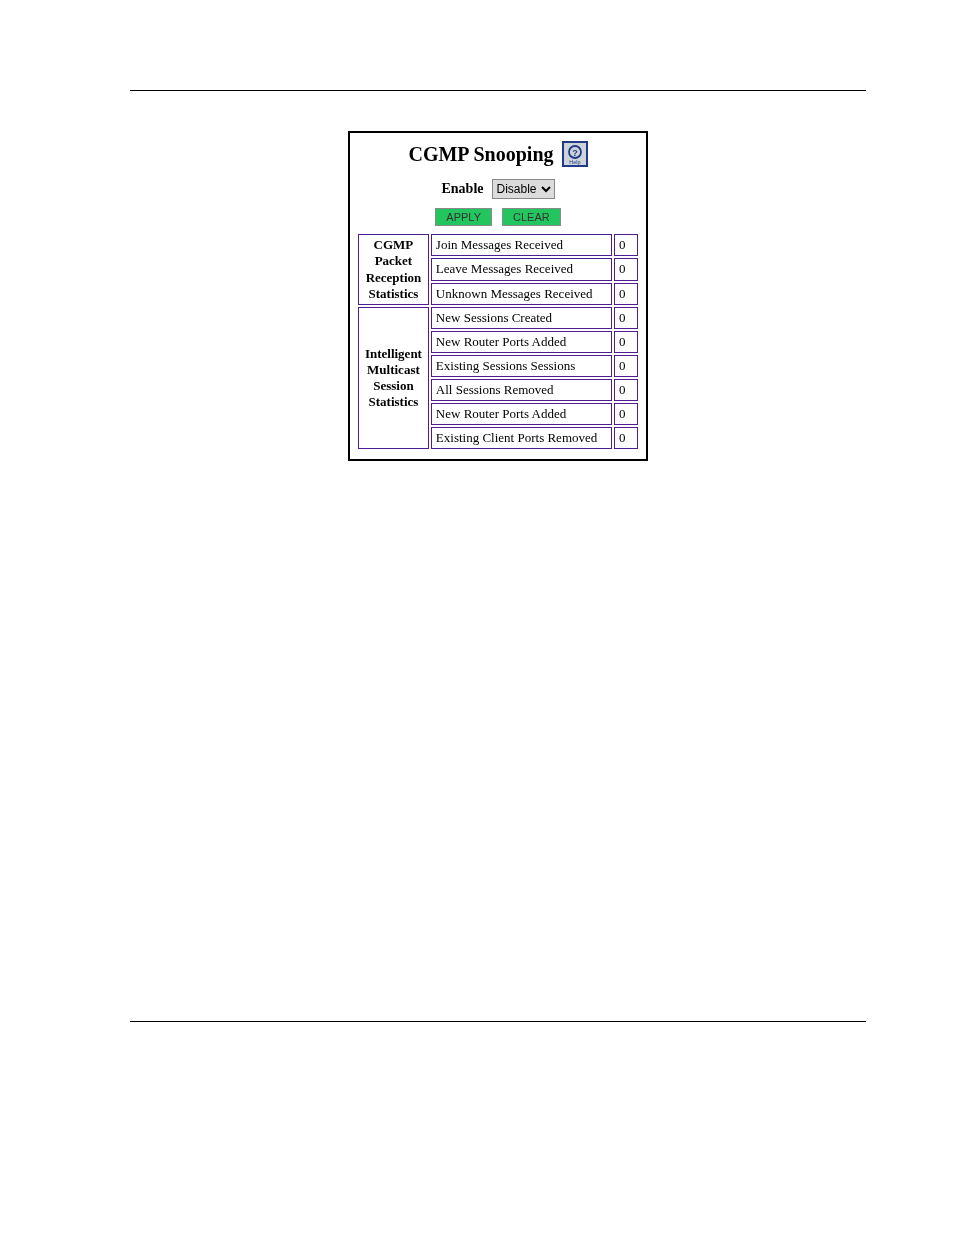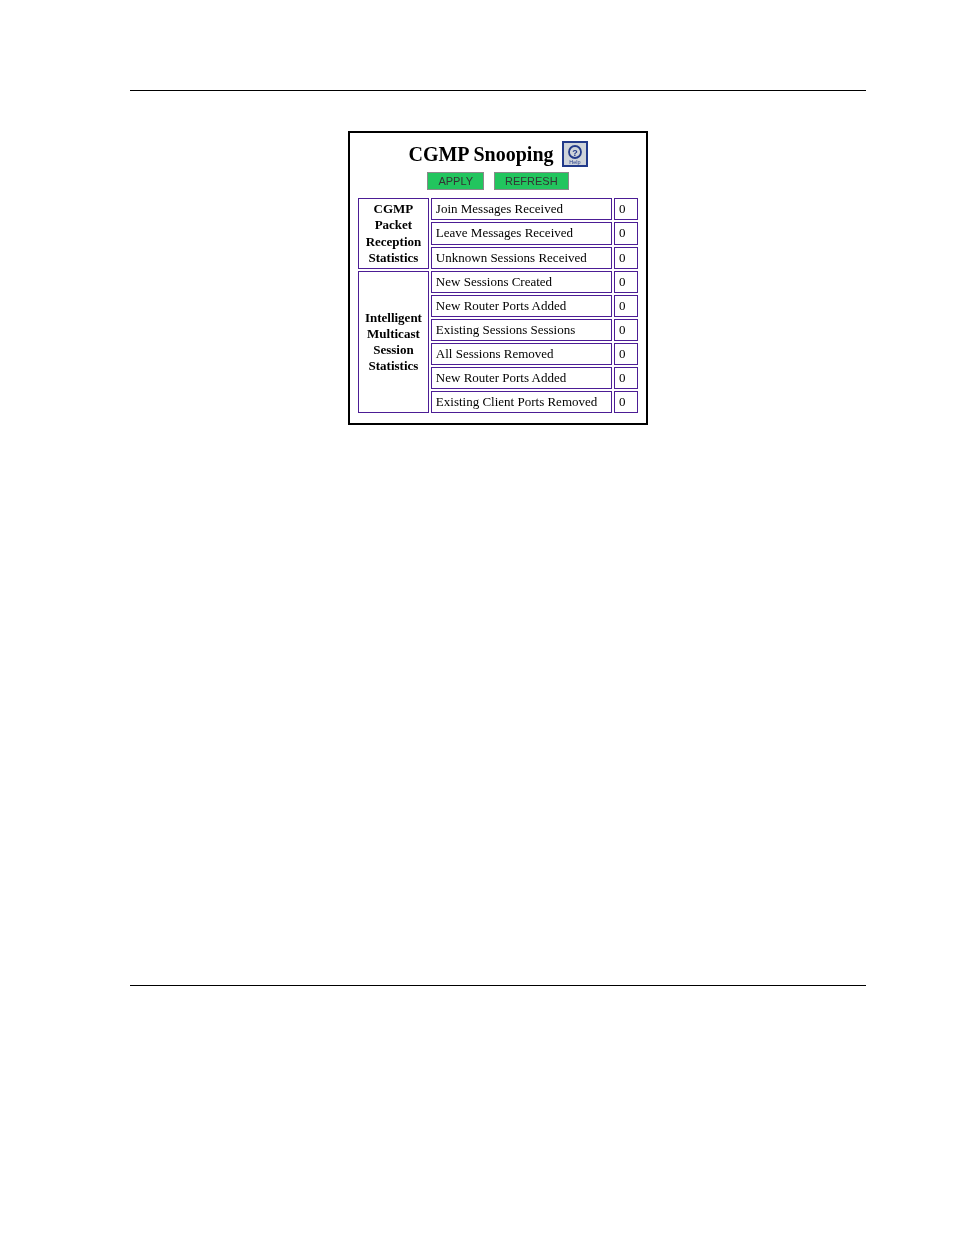--- a/index.html
+++ b/index.html
@@ -112,39 +112,45 @@
       <b>CGMP Snooping</b>
       <span class="help-icon">
         <svg viewBox="0 0 22 22" width="22" height="22">
           <circle cx="11" cy="9" r="6" fill="none" stroke="#223a8a" stroke-width="1.8"></circle>
           <text x="11" y="12.5" text-anchor="middle" font-size="9" font-family="Arial" fill="#223a8a" font-weight="bold">?</text>
           <text x="11" y="20.5" text-anchor="middle" font-size="5.5" font-family="Arial" fill="#223a8a">Help</text>
         </svg>
       </span>
     </div>
 
+    <div class="enable-row">
+      <b>Enable</b>
+      <select>
+        <option>Disable</option>
+      </select>
+    </div>
 
     <div class="btn-row">
       <button class="btn">APPLY</button>
-      <button class="btn">REFRESH</button>
+      <button class="btn">CLEAR</button>
     </div>
 
     <table class="stats">
       <tbody>
           <tr>
         <td class="hdr" rowspan="3">CGMP<br>Packet<br>Reception<br>Statistics</td>
         <td>Join Messages Received</td>
         <td class="val">0</td>
       </tr>
       <tr>
         <td>Leave Messages Received</td>
         <td class="val">0</td>
       </tr>
       <tr>
-        <td>Unknown Sessions Received</td>
+        <td>Unknown Messages Received</td>
         <td class="val">0</td>
       </tr>
       <tr>
         <td class="hdr" rowspan="6">Intelligent<br>Multicast<br>Session<br>Statistics</td>
         <td>New Sessions Created</td>
         <td class="val">0</td>
       </tr>
       <tr>
         <td>New Router Ports Added</td>
         <td class="val">0</td>

